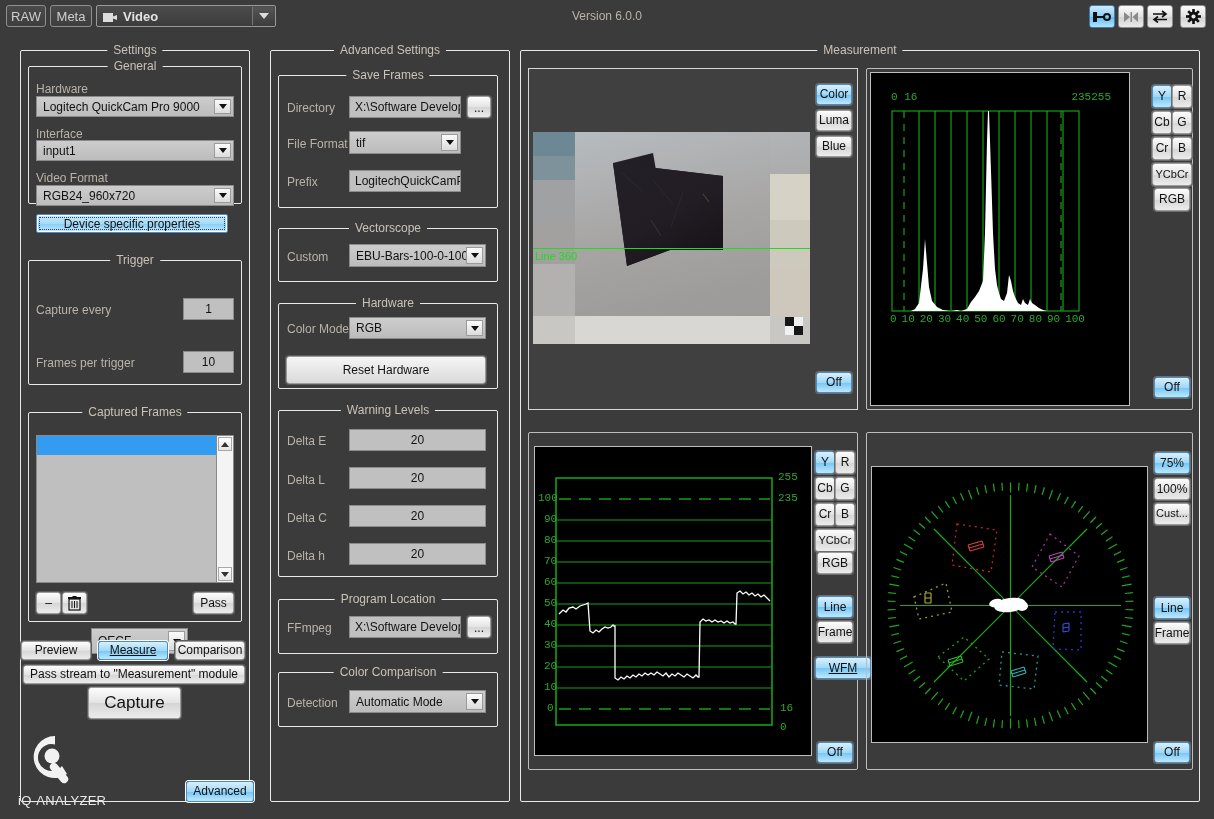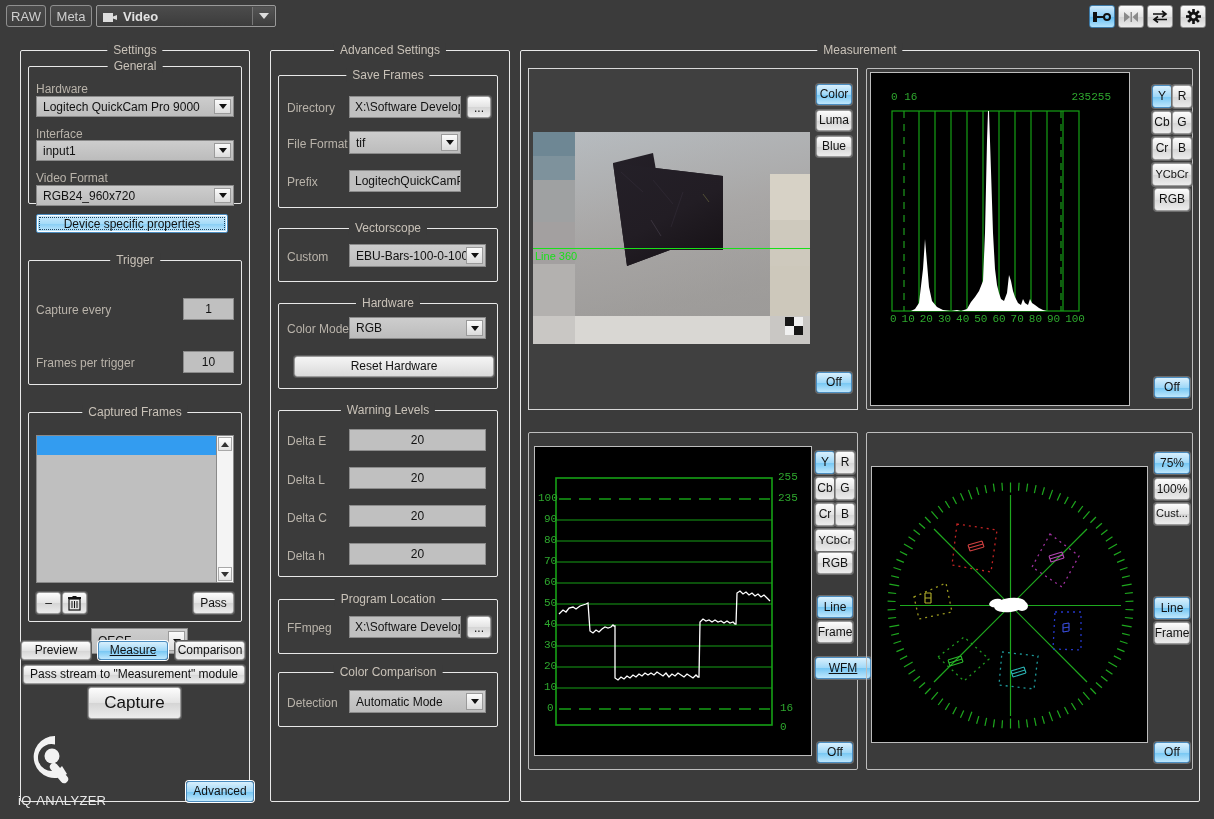--- a/index.html
+++ b/index.html
@@ -177,20 +177,21 @@
     <span class="camicon">
       <span class="body"></span>
         <span class="lens"></span>
     </span>
     <span>Video</span>
     <span class="arrow">
         <i></i>
       </span>
   </div>
 
+  <div id="version">Version 6.0.0</div>
 
   <div class="iconbtn sel" style="left:1089px;">
     <svg width="18" height="12" viewBox="0 0 18 12">
       <rect x="0" y="1" width="4" height="10" fill="#111"></rect>
       <rect x="4" y="5" width="8" height="2" fill="#111"></rect>
       <circle cx="14" cy="6" r="3" fill="none" stroke="#111" stroke-width="2"></circle>
     </svg>
   </div>
   <div class="iconbtn" style="left:1118px;">
     <svg width="18" height="12" viewBox="0 0 18 12">
@@ -340,21 +341,21 @@
 <div class="gbox" style="left:278px; top:303px; width:220px; height:86px;">
   <span class="legend">Hardware</span>
 </div>
 <div class="lbl" style="left:287px; top:322px;">Color Model</div>
 <div class="combo" style="left:349px; top:317px; width:137px; height:22px;">
   <span>RGB</span>
   <span class="arrow">
       <i></i>
     </span>
 </div>
-<div class="btn flat" style="left:294px; top:356px; width:200px; height:21px;">Reset Hardware</div>
+<div class="btn flat" style="left:286px; top:356px; width:200px; height:28px;">Reset Hardware</div>
 
 <div class="gbox" style="left:278px; top:410px; width:220px; height:167px;">
   <span class="legend">Warning Levels</span>
 </div>
 <div class="lbl" style="left:287px; top:434px;">Delta E</div>
 <div class="field center" style="left:349px; top:429px; width:137px; height:22px;">20</div>
 <div class="lbl" style="left:287px; top:473px;">Delta L</div>
 <div class="field center" style="left:349px; top:467px; width:137px; height:22px;">20</div>
 <div class="lbl" style="left:287px; top:511px;">Delta C</div>
 <div class="field center" style="left:349px; top:505px; width:137px; height:22px;">20</div>

